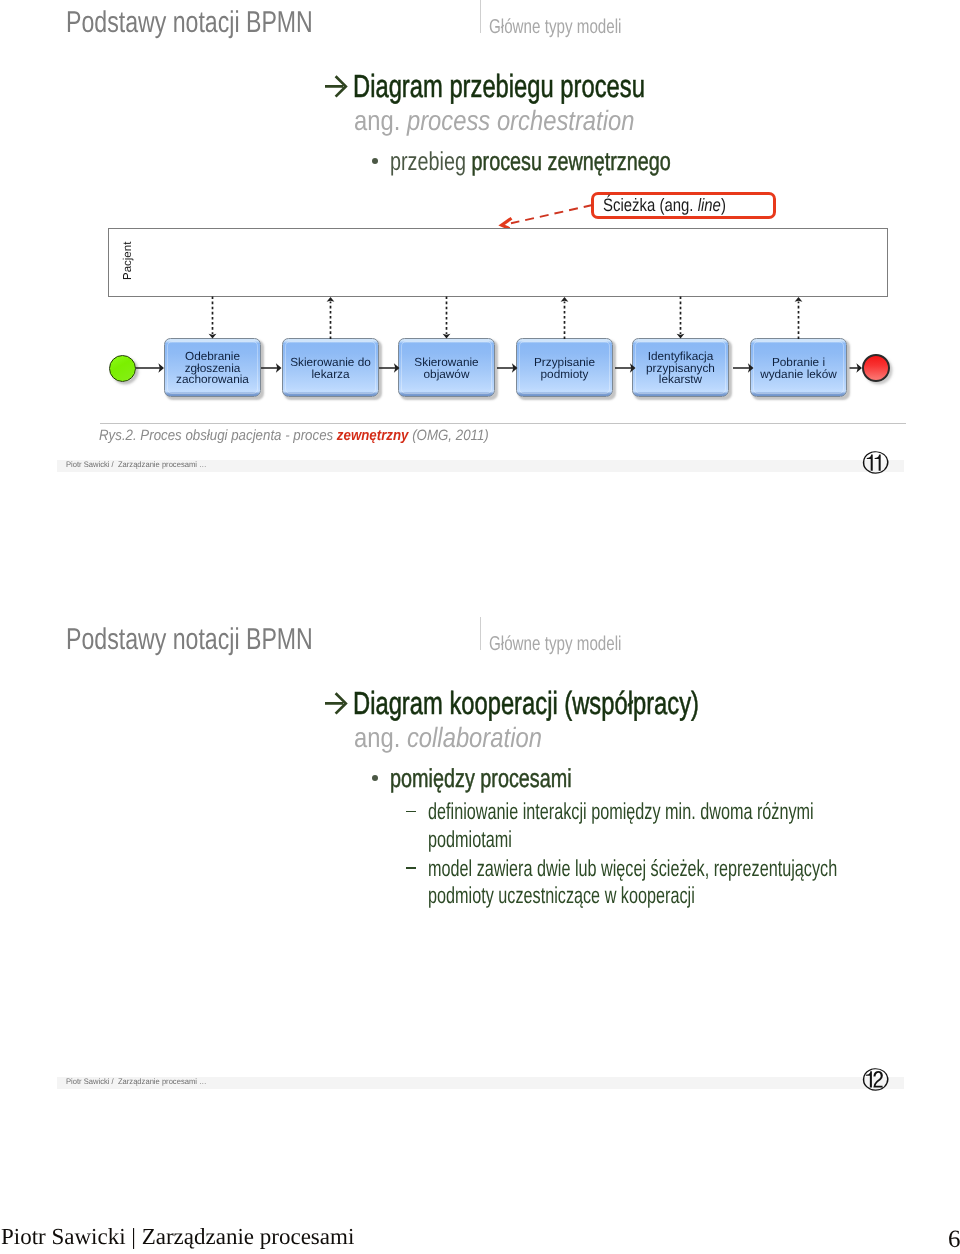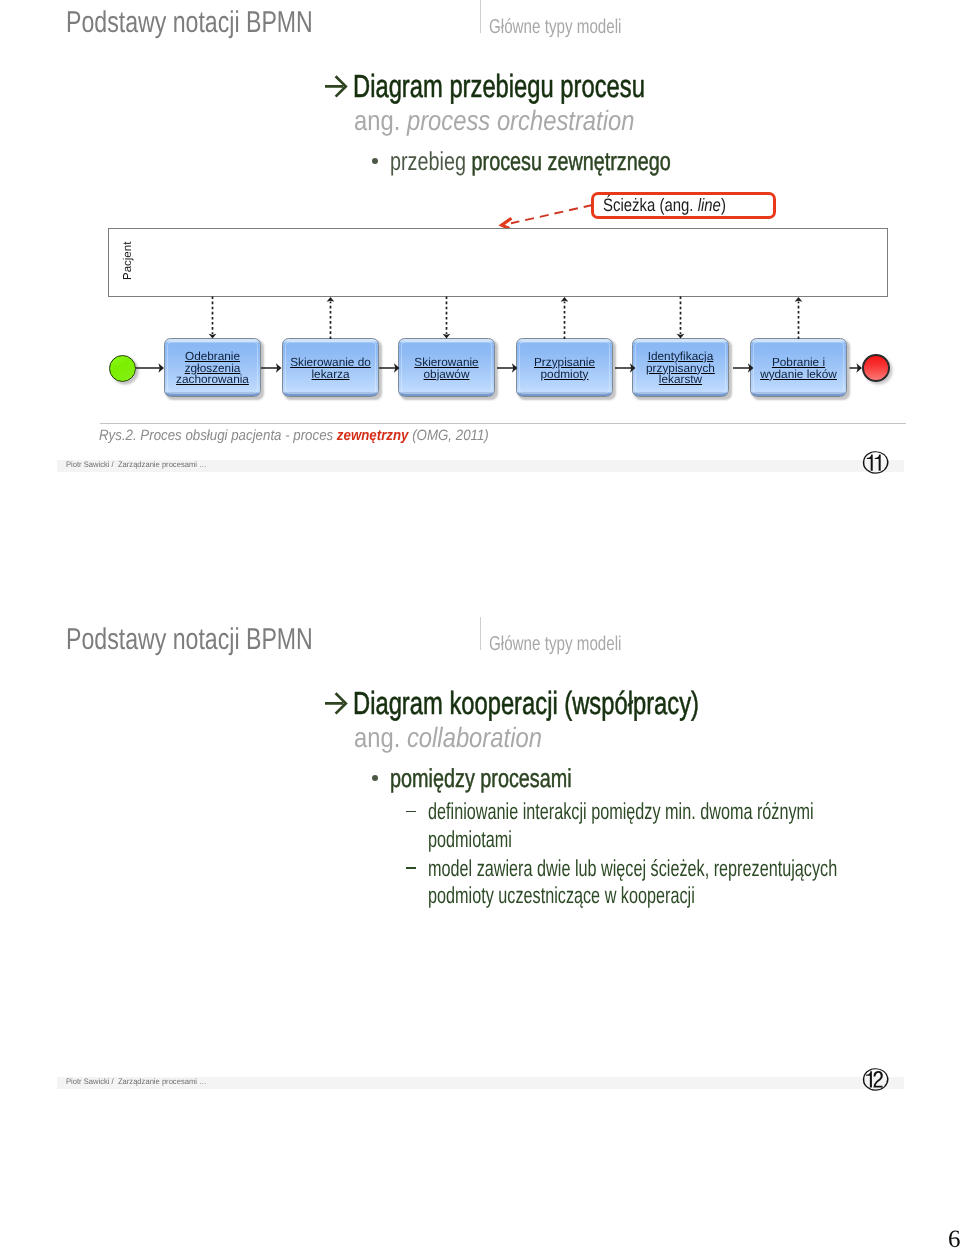--- a/index.html
+++ b/index.html
@@ -38,21 +38,21 @@
   
   .docfoot{font-family:"Liberation Serif",serif;color:#100d0a;font-size:23px;}
   .docpage{font-family:"Liberation Serif",serif;color:#100d0a;font-size:25px;}
 
   
   .pool{position:absolute;border:1.3px solid #7d7d7d;background:#fff;box-sizing:border-box;}
   .pool-lbl{position:absolute;color:#1a1a1a;font-size:11.5px;transform:rotate(-90deg) translateZ(0);transform-origin:left top;white-space:nowrap;}
   .task{position:absolute;box-sizing:border-box;border:1.3px solid #7d8995;border-radius:6.5px;
         background:linear-gradient(180deg,#cfe4fa 0%,#cfe4fa 3%,#8ab8f5 8%,#8fbbf5 25%,#a3c8f8 55%,#bbd8fd 86%,#c3ddfe 92%,#7fa1d4 96%,#6f93ca 100%);
         box-shadow:2.5px 2.5px 2px rgba(125,125,125,0.45);
-        display:flex;align-items:center;justify-content:center;text-align:center;text-decoration:underline;}
+        display:flex;align-items:center;justify-content:center;text-align:center;}
   .task span{color:#0d1f3c;font-size:11.8px;line-height:11.8px;display:block;position:relative;top:1px;}
   .task::before{content:"";position:absolute;left:2px;top:2px;right:2px;bottom:2px;
         border-radius:5px;border:1px solid rgba(255,255,255,0.30);pointer-events:none;}
   .ev{position:absolute;border-radius:50%;box-sizing:border-box;}
   .callout{position:absolute;border:3.2px solid #e8391b;border-radius:7px;background:#fff;box-sizing:border-box;
            display:flex;align-items:center;}
   .callout > span{color:#1c1c1c;font-size:18px;transform:scaleX(0.83) translateZ(0);transform-origin:left center;
            display:inline-block;white-space:pre;margin-left:9px;}
   .callout i{font-style:italic;}
 </style>
@@ -173,14 +173,15 @@
         <div class="abs b2" style="left: 428px; top: 181px; width: 600px;">definiowanie interakcji pomiędzy min. dwoma różnymi podmiotami</div>
         <div class="abs dash" style="left: 406px; top: 250px; width: 10px;"></div>
         <div class="abs b2" style="left: 428px; top: 237.5px; width: 600px;">model zawiera dwie lub więcej ścieżek, reprezentujących podmioty uczestniczące w kooperacji</div>
       </div>
 
     <div class="abs fbar" style="left:57px;top:459.7px;width:847px;height:12.5px"></div>
     <div class="abs ftxt" style="left:66px;top:460px">Piotr Sawicki /  Zarządzanie procesami …</div>
     <div class="abs badge" style="left:862px;top:448px">⑫</div>
   </div>
 
+  <div class="abs docfoot" style="left:1px;top:1224px">Piotr Sawicki | Zarządzanie procesami</div>
   <div class="abs docpage" style="left:948px;top:1226px">6</div>
 </div>
 
 </body></html>

